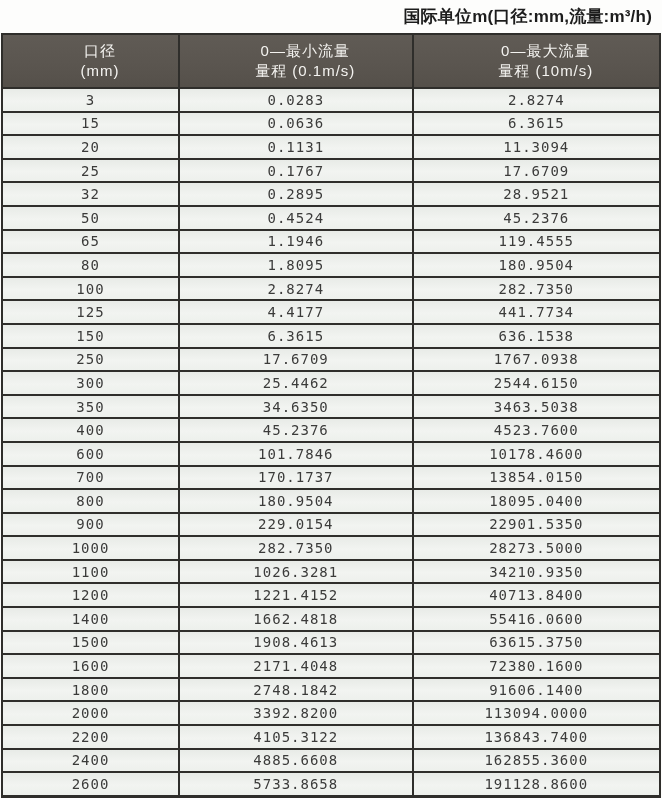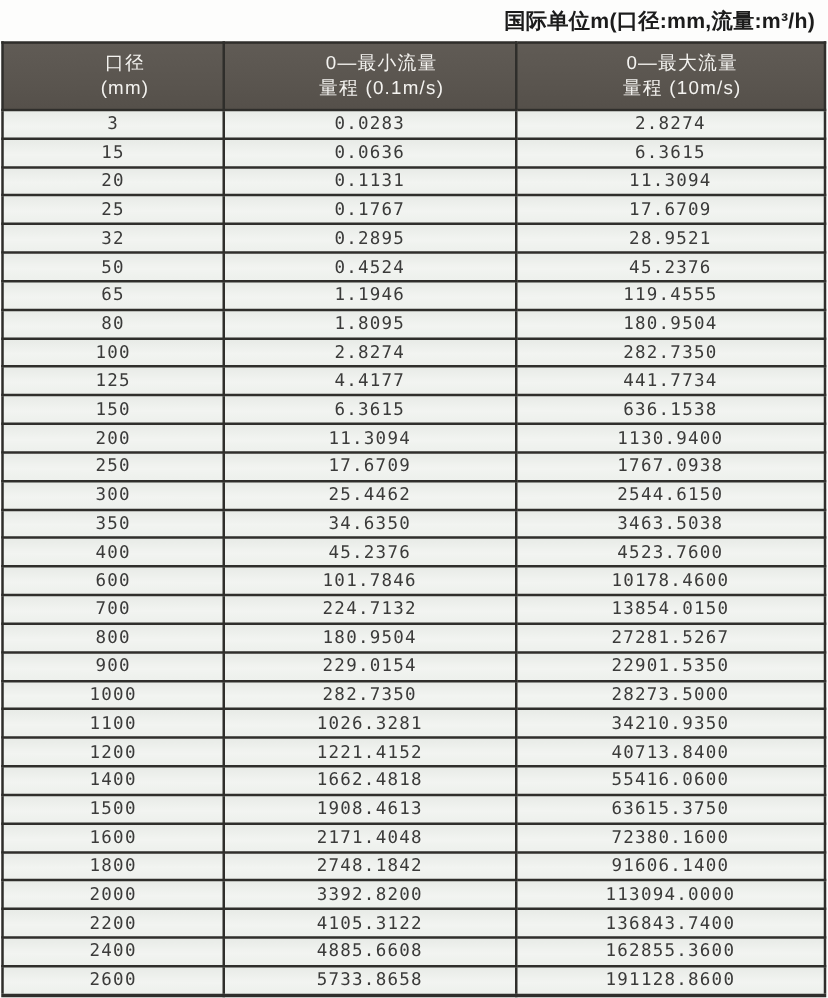--- a/index.html
+++ b/index.html
@@ -143,25 +143,20 @@
     <td>125</td>
     <td>4.4177</td>
     <td>441.7734</td>
   </tr>
         <tr>
     <td>150</td>
     <td>6.3615</td>
     <td>636.1538</td>
   </tr>
         <tr>
-    <td>200</td>
-    <td>11.3094</td>
-    <td>1130.9400</td>
-  </tr>
-        <tr>
     <td>250</td>
     <td>17.6709</td>
     <td>1767.0938</td>
   </tr>
         <tr>
     <td>300</td>
     <td>25.4462</td>
     <td>2544.6150</td>
   </tr>
         <tr>
@@ -174,27 +169,27 @@
     <td>45.2376</td>
     <td>4523.7600</td>
   </tr>
         <tr>
     <td>600</td>
     <td>101.7846</td>
     <td>10178.4600</td>
   </tr>
         <tr>
     <td>700</td>
-    <td>224.7132</td>
+    <td>170.1737</td>
     <td>13854.0150</td>
   </tr>
         <tr>
     <td>800</td>
     <td>180.9504</td>
-    <td>27281.5267</td>
+    <td>18095.0400</td>
   </tr>
         <tr>
     <td>900</td>
     <td>229.0154</td>
     <td>22901.5350</td>
   </tr>
         <tr>
     <td>1000</td>
     <td>282.7350</td>
     <td>28273.5000</td>

